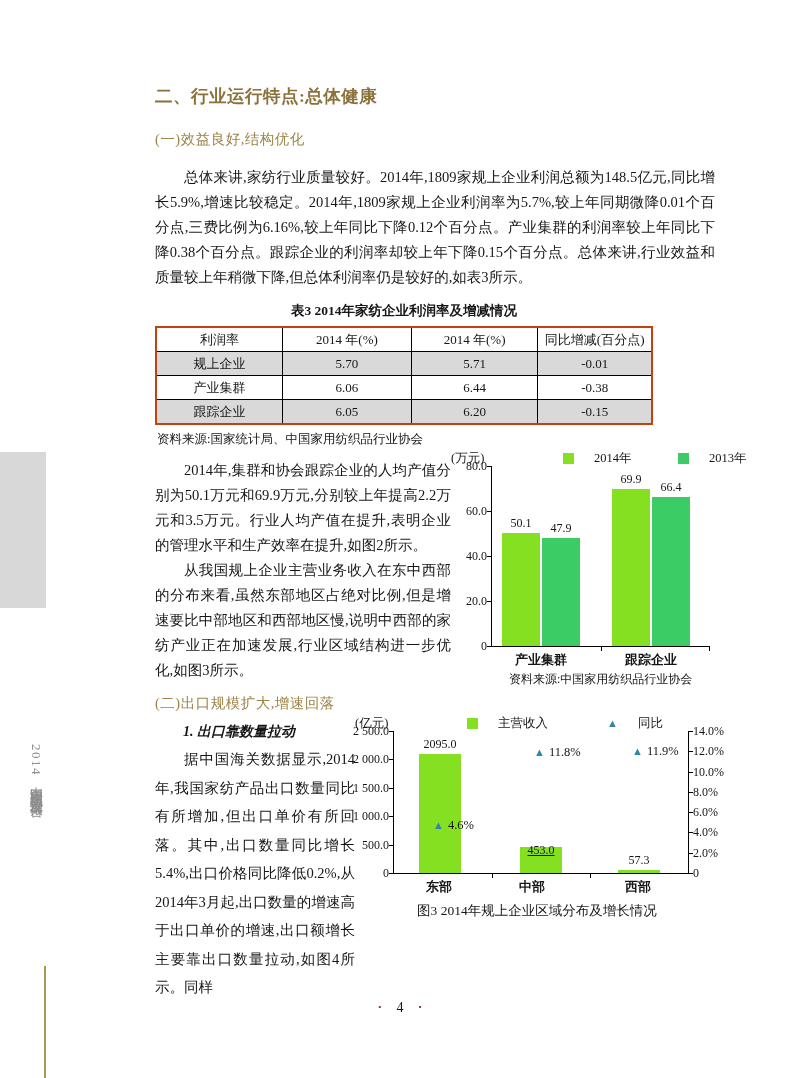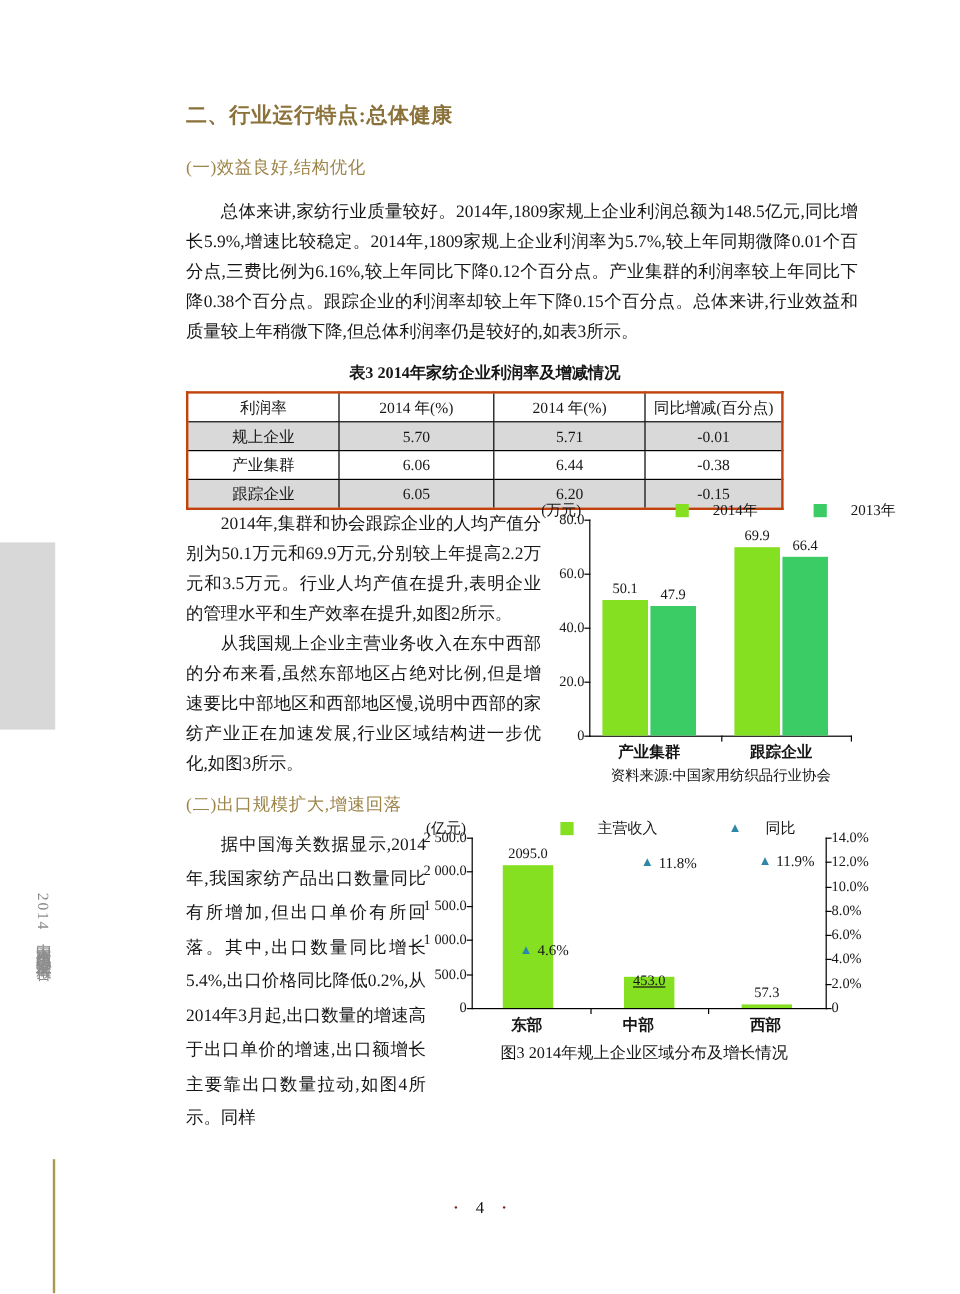--- a/index.html
+++ b/index.html
@@ -16,21 +16,21 @@
   .h2{margin:22px 0 0 0;font-size:14.5px;color:#9d8449;letter-spacing:.5px;}
   .para{margin:16px 0 0 0;width:560px;font-size:14.5px;line-height:25px;text-align:justify;text-indent:2em;}
   
   .table-block{width:498px;margin-top:12px;}
   .table-title{text-align:center;font-size:13.5px;font-weight:bold;}
   table{border-collapse:collapse;width:100%;margin-top:6px;border:2px solid #c2410c;}
   th,td{border:1px solid #000;height:23px;text-align:center;font-size:13px;font-weight:normal;padding:0 2px;}
   tr.shade{background:#d9d9d9;}
   .table-source{margin:6px 0 0 2px;font-size:12.5px;}
   
-  .twocol{display:flex;width:592px;}
+  .twocol{display:flex;margin-top:10px;width:592px;}
   .col-left{width:296px;}
   .col-left p{margin:0;font-size:14.5px;line-height:25px;text-align:justify;text-indent:2em;}
   .col-right{width:296px;position:relative;margin-top:-12px;}
   .twocol2{display:flex;margin-top:6px;width:592px;}
   .col-left2{width:200px;}
   .subhead{margin-top:4px;font-size:14px;font-weight:bold;font-style:italic;text-indent:2em;}
   .col-left2 p{margin:4px 0 0 0;font-size:14.5px;line-height:28.5px;text-align:justify;text-indent:2em;}
   .col-right2{width:392px;position:relative;margin-top:-8px;}
   
   .c-head{position:relative;height:20px;font-size:12.5px;}
@@ -109,20 +109,21 @@
               <td>-0.38</td>
             </tr>
             <tr class="shade">
               <td>跟踪企业</td>
               <td>6.05</td>
               <td>6.20</td>
               <td>-0.15</td>
             </tr>
           </tbody>
       </table>
+      <div class="table-source">资料来源:国家统计局、中国家用纺织品行业协会</div>
     </div>
 
     <div class="twocol">
       <div class="col-left">
         <p>2014年,集群和协会跟踪企业的人均产值分别为50.1万元和69.9万元,分别较上年提高2.2万元和3.5万元。行业人均产值在提升,表明企业的管理水平和生产效率在提升,如图2所示。</p>
         <p>从我国规上企业主营业务收入在东中西部的分布来看,虽然东部地区占绝对比例,但是增速要比中部地区和西部地区慢,说明中西部的家纺产业正在加速发展,行业区域结构进一步优化,如图3所示。</p>
       </div>
       <div class="col-right">
         <div class="c-head">
           <span class="unit">(万元)</span>
@@ -165,20 +166,21 @@
             <div class="xlab" style="left: 200px;">跟踪企业</div>
           </div>
         <div class="cap-src" style="margin-left:58px">资料来源:中国家用纺织品行业协会</div>
       </div>
     </div>
 
     <div class="h2" style="margin-top:6px">(二)出口规模扩大,增速回落</div>
 
     <div class="twocol2">
       <div class="col-left2">
+        <div class="subhead">1. 出口靠数量拉动</div>
         <p>据中国海关数据显示,2014年,我国家纺产品出口数量同比有所增加,但出口单价有所回落。其中,出口数量同比增长5.4%,出口价格同比降低0.2%,从2014年3月起,出口数量的增速高于出口单价的增速,出口额增长主要靠出口数量拉动,如图4所示。同样</p>
       </div>
       <div class="col-right2">
         <div class="c-head">
           <span class="unit">(亿元)</span>
           <span id="c3legend"><div class="leg-item" style="left: 112px;">
                 <div class="leg-swatch" style="background: rgb(133, 224, 34);"></div>
                 <div style="display: inline;">主营收入</div>
               </div><div class="leg-item" style="left: 252px;">
                 <div class="tri" style="color: rgb(46, 134, 168);">▲</div>

